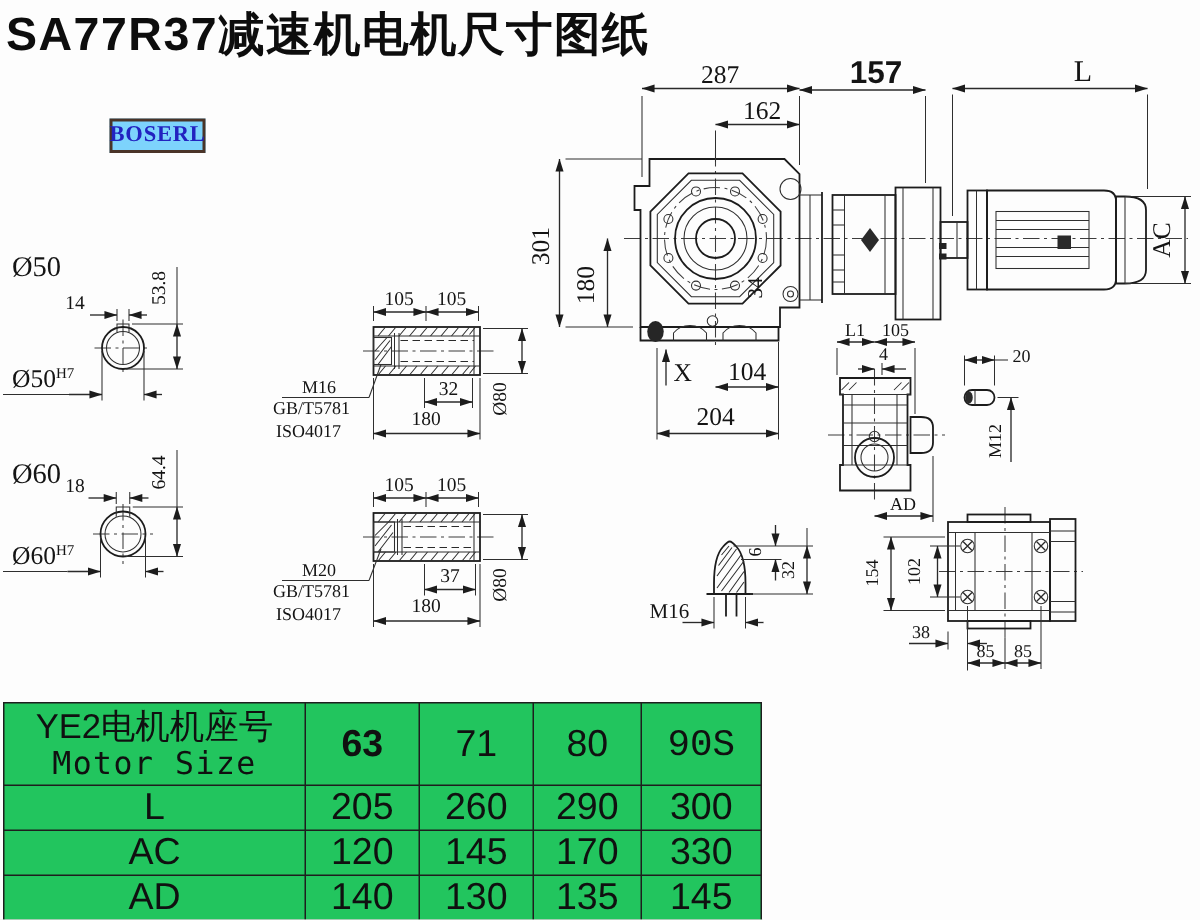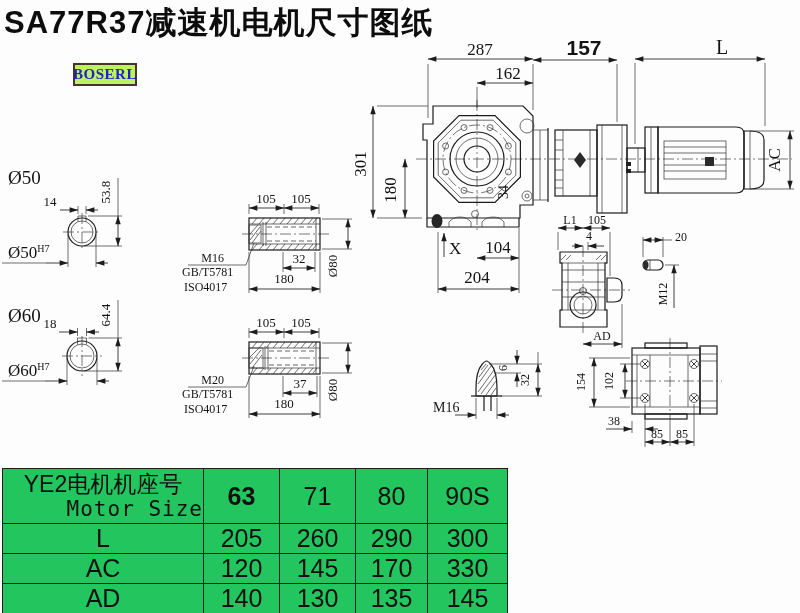--- a/index.html
+++ b/index.html
@@ -1,21 +1,21 @@
 <!DOCTYPE html>
 <html><head>
 <meta charset="utf-8">
 <style>
   html,body{margin:0;padding:0;background:#e8e8e8;}
   #page{position:relative;width:800px;height:613px;background:#fdfdfd;overflow:hidden;
         font-family:"Liberation Sans",sans-serif;padding-left:40px;}
   #title{position:absolute;left:4px;top:2px;font:bold 31px "Liberation Sans",sans-serif;
          color:#0d0d0d;letter-spacing:1px;white-space:nowrap;}
-  #logo{position:absolute;left:73px;top:63px;width:60px;height:19px;border:2.5px solid #4a3428;
-        background:#bef264;display:flex;align-items:center;justify-content:center;
+  #logo{position:absolute;left:73px;top:79px;width:60px;height:19px;border:2.5px solid #4a3428;
+        background:#7dd3fc;display:flex;align-items:center;justify-content:center;
         font:bold 15px "Liberation Serif",serif;color:#2222c0;letter-spacing:.5px;text-align:center;}
   svg{position:absolute;left:0;top:0;}
   .md{stroke:#1c1c1c;stroke-width:1.2;fill:none;}
   .tn{stroke:#2f2f2f;stroke-width:.7;fill:none;}
   .dm{stroke:#2a2a2a;stroke-width:.9;fill:none;}
   .cl{stroke:#3c3c3c;stroke-width:.7;fill:none;stroke-dasharray:11 3 2 3;}
   .dsh{stroke:#2a2a2a;stroke-width:.7;fill:none;stroke-dasharray:5 3;}
   text{fill:#141414;}
   .d20{font:20px "Liberation Serif",serif;}
   .d19{font:19px "Liberation Serif",serif;}
@@ -26,21 +26,21 @@
   .b21{font:bold 21px "Liberation Sans",sans-serif;}
   .sup{font:10px "Liberation Serif",serif;}
   .mid{text-anchor:middle;}
   .end{text-anchor:end;}
   
   #dimtable{position:absolute;left:2px;top:468px;width:500px;border-collapse:collapse;
             table-layout:fixed;background:#22c55e;}
   #dimtable td{border:1.8px solid #1e1e1e;text-align:center;vertical-align:middle;
                color:#101010;padding:0;}
   .hcn{font:23px "Liberation Sans",sans-serif;line-height:26px;}
-  .hen{font:21px "DejaVu Sans Mono",monospace;letter-spacing:1px;line-height:24px;text-align:right;}
+  .hen{font:21px "DejaVu Sans Mono",monospace;letter-spacing:1px;line-height:24px;}
   .num{font:25px "Liberation Sans",sans-serif;}
 </style>
 </head>
 <body>
 
 <div id="page">
 
   <div id="title">SA77R37减速机电机尺寸图纸</div>
   <div id="logo">BOSERL</div>
 
@@ -412,21 +412,21 @@
   <table id="dimtable">
     <tbody>
         <tr style="height:55px;">
       <td style="width:200px;">
         <div class="hcn">YE2电机机座号</div>
         <div class="hen">Motor Size</div>
       </td>
       <td class="num" style="width:75px;font-weight:bold;">63</td>
       <td class="num" style="width:75px;">71</td>
       <td class="num" style="width:71px;">80</td>
-      <td class="num" style="width:79px;">90S</td>
+      <td class="num" style="width:79px;font-family:Liberation Mono, monospace;">90S</td>
     </tr>
     <tr style="height:27px;">
       <td class="num">L</td>
       <td class="num">205</td>
       <td class="num">260</td>
       <td class="num">290</td>
       <td class="num">300</td>
     </tr>
     <tr style="height:30px;">
       <td class="num">AC</td>

